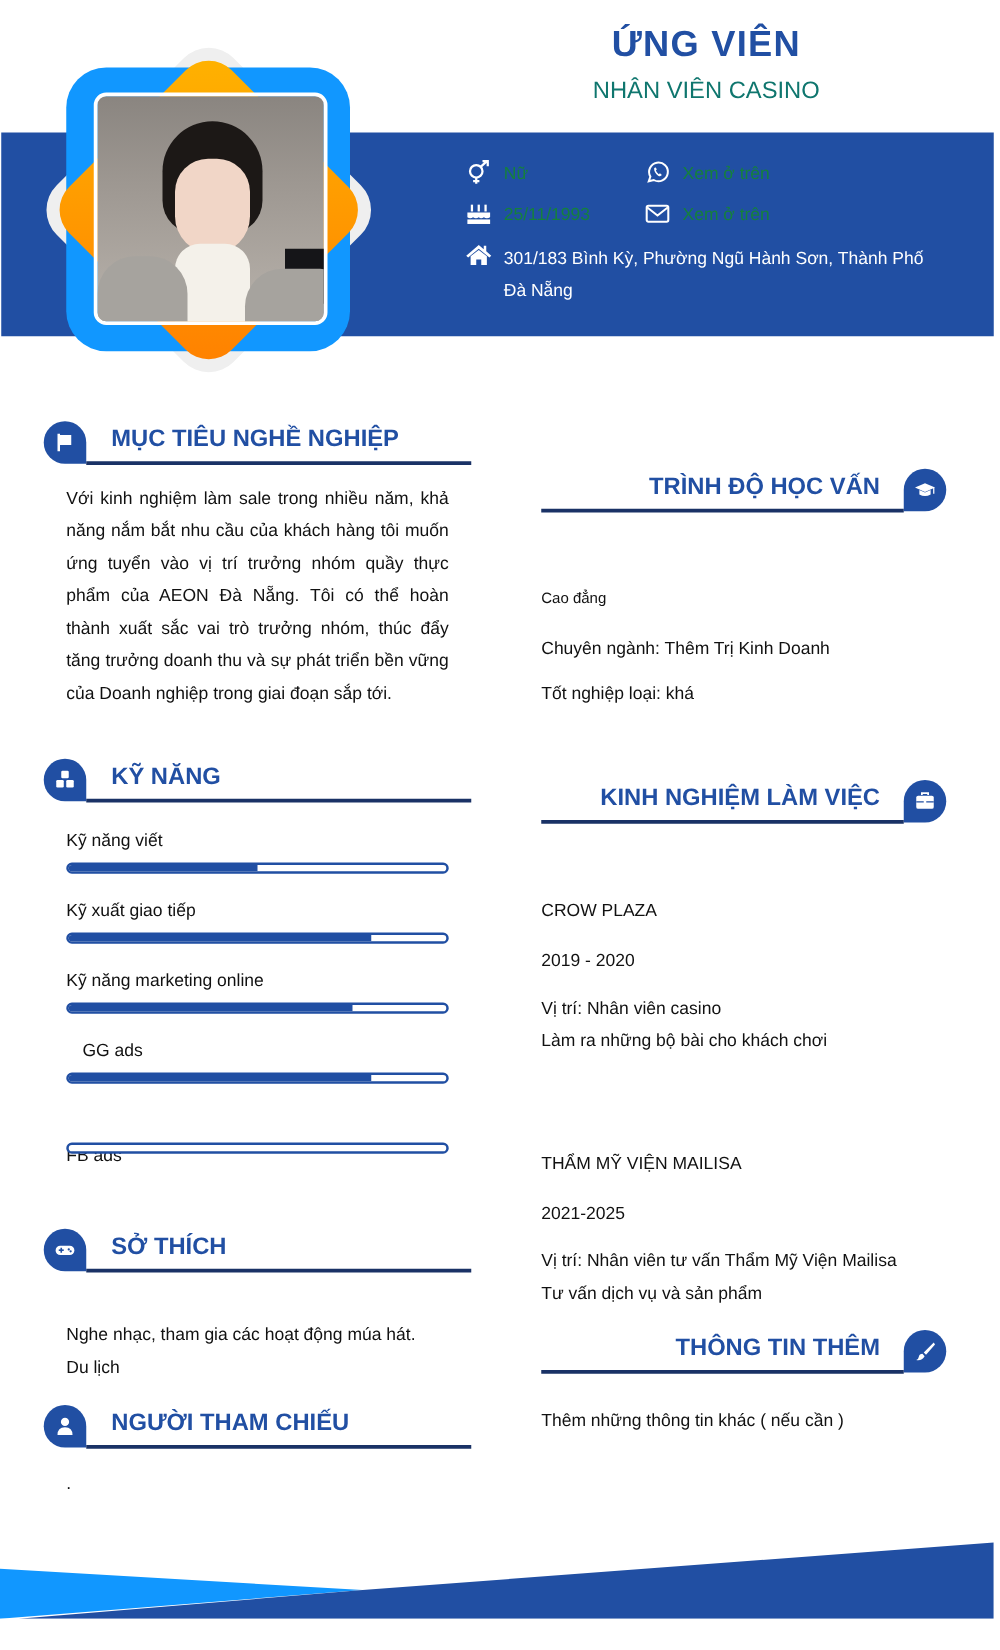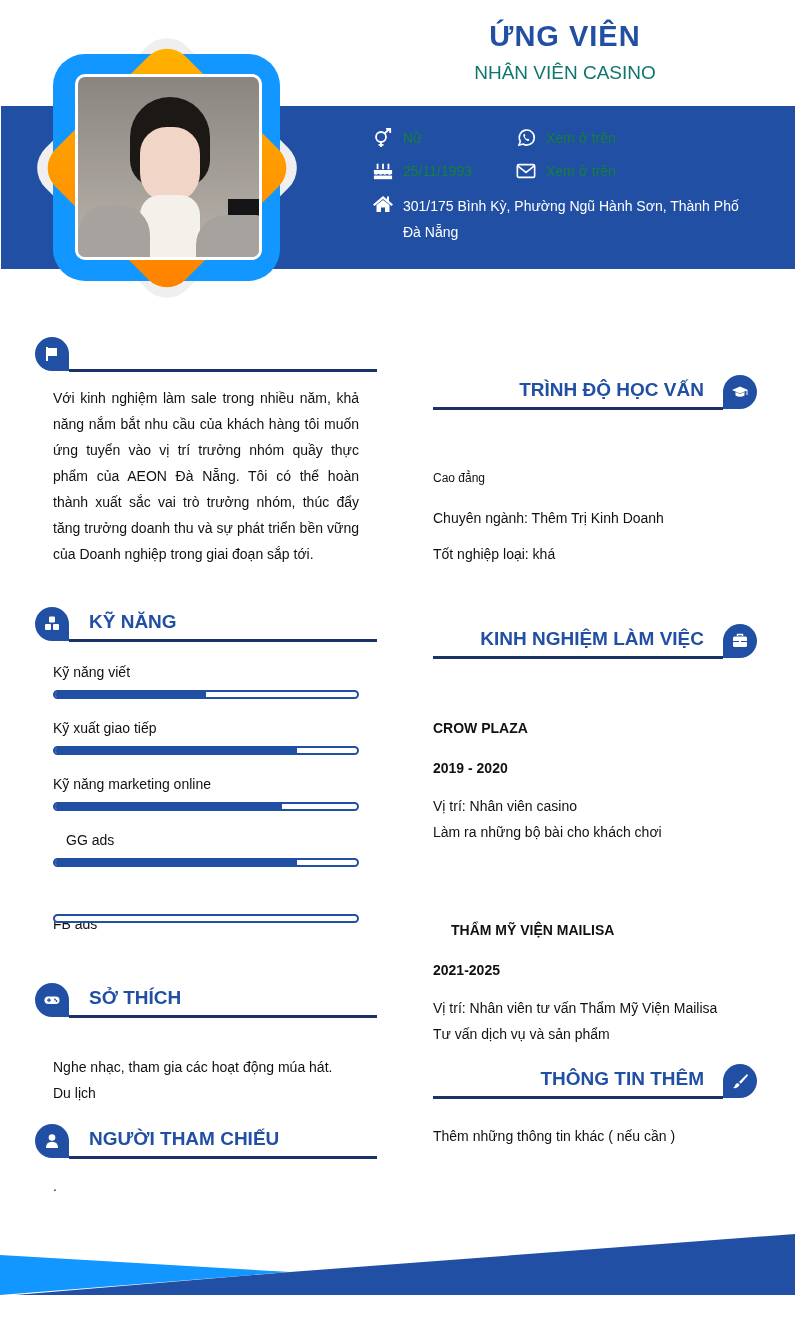--- a/index.html
+++ b/index.html
@@ -39,21 +39,21 @@
   .sec .badge svg { width: 18px; height: 18px; }
   .sec .title { position: absolute; top: 4px; font-size: 19px; font-weight: bold; color: #214fa3; white-space: nowrap; }
   .sec .line { position: absolute; top: 32px; height: 3px; background: #1a3266; }
   .sec.left .title { left: 54px; }
   .sec.left .line { left: 34px; right: 0; }
   .sec.right .title { right: 53px; }
   .sec.right .line { left: 0; right: 34px; }
 
   .para { position: absolute; font-size: 14px; line-height: 26px; color: #111; text-align: justify; }
   .plain { position: absolute; font-size: 14px; color: #111; white-space: nowrap; }
-  .bold { font-weight: bold; }
+  .bold { font-weight: normal; }
 
   
   .skill-label { position: absolute; left: 53px; font-size: 14px; color: #111; }
   .bar { position: absolute; left: 53px; width: 306px; height: 9px; border: 2px solid #214fa3; border-radius: 5px; overflow: hidden; background: #fff; }
   .bar .fill { height: 100%; background: #214fa3; }
 
   
   .footer { position: absolute; left: 0; top: 1230px; width: 795px; height: 65px; }
 </style>
 </head>
@@ -117,30 +117,31 @@
   </span>
   <span>Xem ở trên</span>
 </div>
 <div class="addr">
   <span class="ic">
     <svg viewBox="0 0 22 20" fill="#fff">
         <path d="M11 2 L1 10.5 L2.5 12 L11 5 L19.5 12 L21 10.5 L17 7 V2.5 H15 V5.3 Z"></path>
         <path d="M4.5 11 L11 6 L17.5 11 V18 H13 V13.5 H9 V18 H4.5 Z"></path>
       </svg>
   </span>
-  <span>301/175 Bình Kỳ, Phường Ngũ Hành Sơn, Thành Phố Đà Nẵng</span>
+  <span>301/183 Bình Kỳ, Phường Ngũ Hành Sơn, Thành Phố Đà Nẵng</span>
 </div>
 
 <div class="sec left" style="left:35px; top:337px; width:342px;">
   <div class="badge">
     <svg viewBox="0 0 18 18" fill="#fff">
         <rect x="3" y="2" width="2" height="14"></rect>
         <path d="M5 3 H14 V11 H5 Z"></path>
       </svg>
   </div>
+  <div class="title">MỤC TIÊU NGHỀ NGHIỆP</div>
   <div class="line"></div>
 </div>
 <div class="para" style="left:53px; top:385px; width:306px;">Với kinh nghiệm làm sale trong nhiều năm, khả năng nắm bắt nhu cầu của khách hàng tôi muốn ứng tuyển vào vị trí trưởng nhóm quầy thực phẩm của AEON Đà Nẵng. Tôi có thể hoàn thành xuất sắc vai trò trưởng nhóm, thúc đẩy tăng trưởng doanh thu và sự phát triển bền vững của Doanh nghiệp trong giai đoạn sắp tới.</div>
 
 <div class="sec left" style="left:35px; top:607px; width:342px;">
   <div class="badge">
     <svg viewBox="0 0 18 18" fill="#fff">
         <rect x="6" y="1.5" width="6" height="6" rx="1"></rect>
         <rect x="2" y="9" width="6" height="6" rx="1"></rect>
         <rect x="10" y="9" width="6" height="6" rx="1"></rect>
@@ -224,21 +225,21 @@
       </svg>
   </div>
   <div class="title">KINH NGHIỆM LÀM VIỆC</div>
   <div class="line"></div>
 </div>
 <div class="plain bold" style="left:433px; top:720px;">CROW PLAZA</div>
 <div class="plain bold" style="left:433px; top:760px;">2019 - 2020</div>
 <div class="plain" style="left:433px; top:798px;">Vị trí: Nhân viên casino</div>
 <div class="plain" style="left:433px; top:824px;">Làm ra những bộ bài cho khách chơi</div>
 
-<div class="plain bold" style="left:451px; top:922px;text-align:center;">THẨM MỸ VIỆN MAILISA</div>
+<div class="plain bold" style="left:433px; top:922px;text-align:center;">THẨM MỸ VIỆN MAILISA</div>
 <div class="plain bold" style="left:433px; top:962px;">2021-2025</div>
 <div class="plain" style="left:433px; top:1000px;">Vị trí: Nhân viên tư vấn Thẩm Mỹ Viện Mailisa</div>
 <div class="plain" style="left:433px; top:1026px;">Tư vấn dịch vụ và sản phẩm</div>
 
 <div class="sec right" style="left:433px; top:1064px; width:324px;">
   <div class="badge">
     <svg viewBox="0 0 18 18" fill="#fff">
         <path d="M16 2 L8 10 L9.8 11.8 L17 3.5 Z"></path>
         <path d="M7 11 Q4.5 11 4 13.5 Q3.7 15.3 2 16 Q6.5 16.8 8.7 13 Z"></path>
       </svg>

